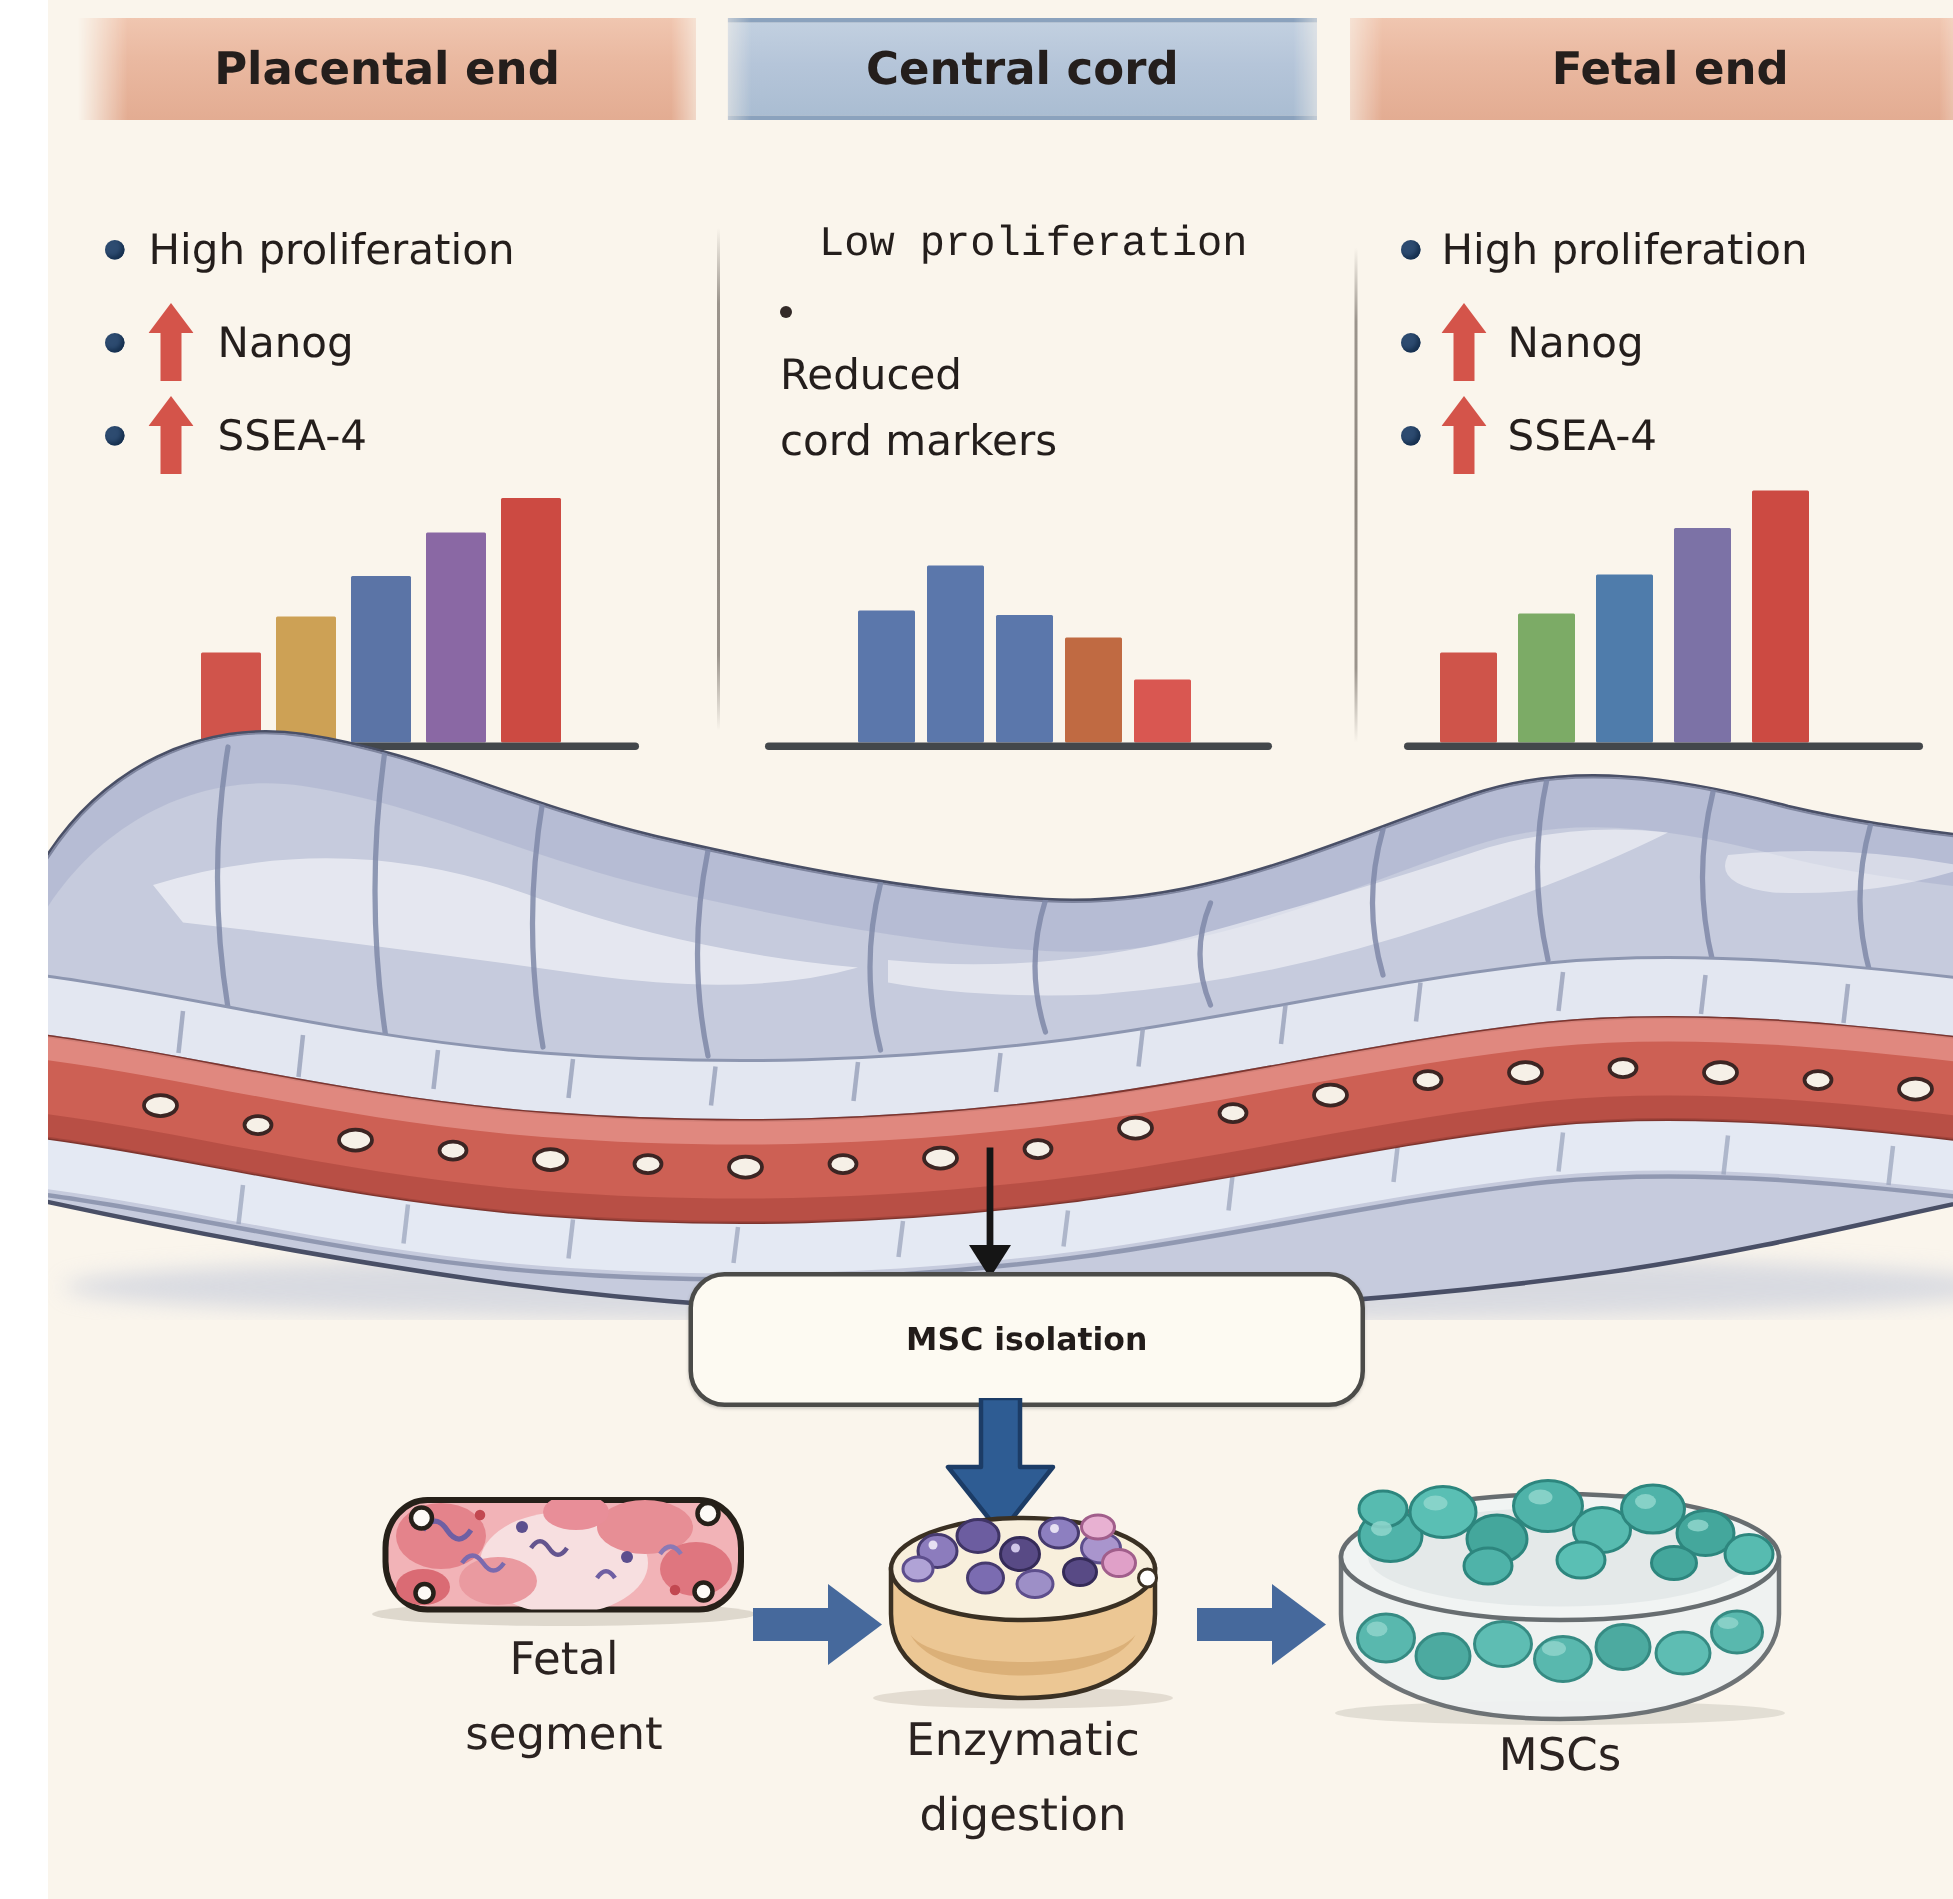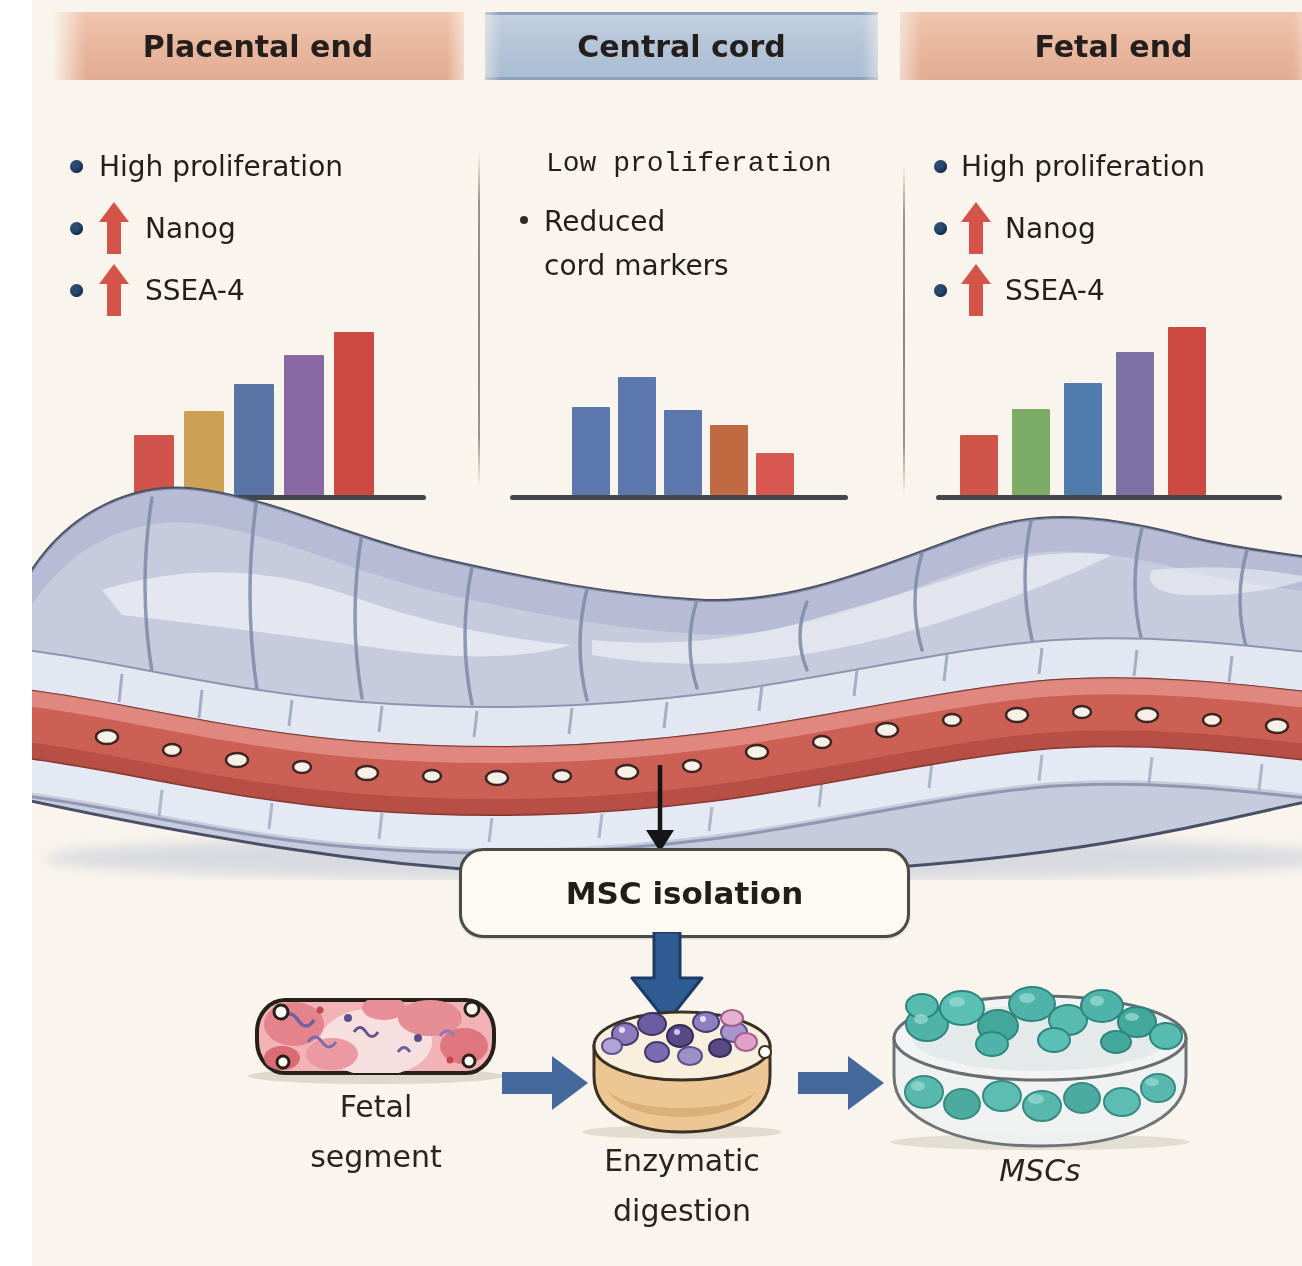--- a/index.html
+++ b/index.html
@@ -58,27 +58,27 @@
   .bar{border-radius:1px;}
 
   
   .cord-svg{position:absolute;left:0;top:450px;width:1302px;height:430px;}
   .flow-svg{position:absolute;left:0;top:980px;width:1302px;height:200px;}
   .downarrow-svg{position:absolute;left:598px;top:932px;width:74px;height:94px;}
 
   
   .msc-box{position:absolute;left:427px;top:848px;width:445px;height:84px;background:#fdfaf2;
            border:3px solid #4b4b49;border-radius:24px;display:flex;align-items:center;justify-content:center;
-           font-weight:bold;font-size:31px;color:#221c1a;box-shadow:0 1px 2px rgba(90,90,90,.25);}
+           font-weight:bold;font-size:21px;color:#221c1a;box-shadow:0 1px 2px rgba(90,90,90,.25);}
 
   
   .flow-label{position:absolute;text-align:center;font-size:30px;color:#2b2321;line-height:50px;}
   .flow-label-cord{left:214px;width:260px;top:1082px;}
   .flow-label-enzyme{left:520px;width:260px;top:1136px;}
-  .flow-label-mscs{left:880px;width:256px;top:1146px;font-style:italic;}
+  .flow-label-mscs{left:880px;width:256px;top:1146px;}
 </style>
 </head>
 <body>
 
 <div class="canvas">
 
   <div class="band band-left">
     <span>Placental end</span>
   </div>
   <div class="band band-right">
@@ -109,21 +109,21 @@
         <path d="M15 0 L30 20 L22 20 L22 52 L8 52 L8 20 L0 20 Z" style="fill:var(--up-arrow-red,#d4544a)"></path>
       </svg>
       <span>SSEA-4</span>
     </div>
   </div>
 
   <div class="col col-center">
     <div class="li" style="top:8px;left:26px;font-family:Liberation Mono, monospace;">
       <span>Low proliferation</span>
     </div>
-    <div class="li top-align" style="top:60px;">
+    <div class="li top-align" style="top:48px;flex-direction:column;">
       <span class="dot-small"></span>
       <span class="two-line">
         <span>Reduced</span><br>
         <span>cord markers</span>
       </span>
     </div>
   </div>
 
   <div class="col col-right">
     <div class="li" style="top:10px;gap:14px;">

